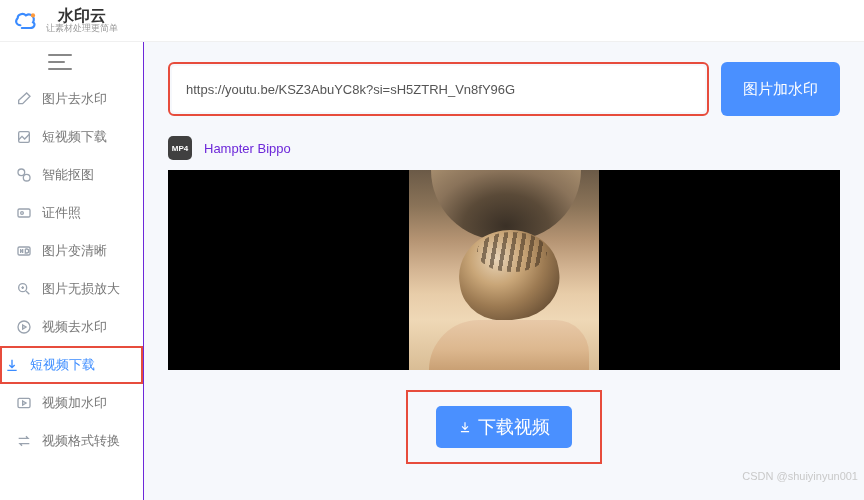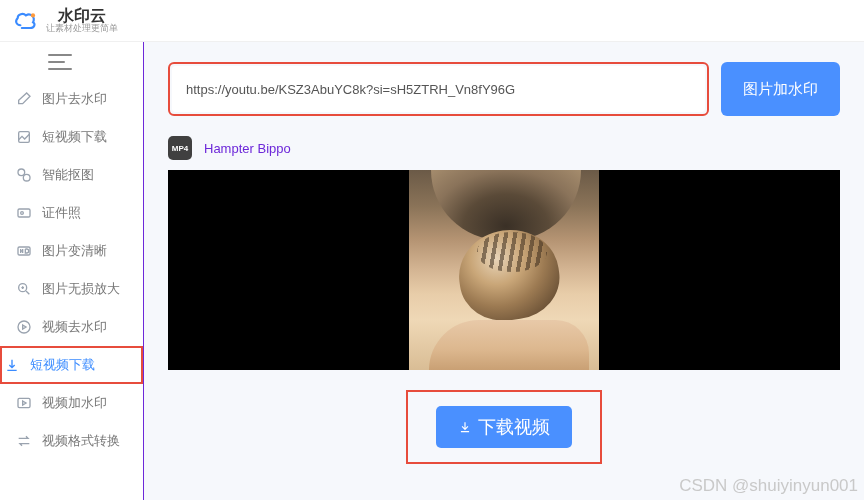--- a/index.html
+++ b/index.html
@@ -38,21 +38,21 @@
 .thumb { width: 190px; height: 100%; background: linear-gradient(180deg,#6b5a47 0%,#8a7358 18%,#b59473 35%,#d4b593 50%,#e8cda9 62%,#efd8b6 75%,#d9bd95 100%); position: relative; overflow: hidden; }
 .tube { position:absolute; top:0; left:22px; width:150px; height:70px; background: radial-gradient(ellipse at 50% 80%, #3a3026 0%, #5a4a38 40%, #8a735a 70%, #a58c6d 100%); border-radius: 0 0 80px 80px; }
 .hamster { position:absolute; top:60px; left:50px; width:100px; height:90px; background: radial-gradient(circle at 40% 30%, #e8d4b8 0%, #c9a678 30%, #9c7a52 55%, #6e5438 80%); border-radius: 50% 50% 45% 45%; transform: rotate(-8deg);} 
 .stripes { position:absolute; top:62px; left:68px; width:70px; height:40px; background: repeating-linear-gradient(100deg, rgba(60,45,30,.55) 0 4px, transparent 4px 9px); border-radius: 50%; }
 .hand { position:absolute; bottom:0; left:20px; width:160px; height:50px; background: linear-gradient(180deg,#e8c9a8 0%, #dcb78e 60%, #c9a074 100%); border-radius: 60px 40px 0 0; }
 
 .dl-wrap { margin-top: 20px; display: flex; justify-content: center; }
 .dl-highlight { border: 2px solid #e74c3c; padding: 14px 28px; }
 .dl-btn { background: #4a90ff; color: #fff; border: none; border-radius: 5px; padding: 9px 22px; font-size: 18px; cursor: pointer; display: flex; align-items: center; gap: 6px; }
 
-.watermark { position: absolute; right: 6px; bottom: 4px; font-size: 17px; color: #c9c9c9; }
+.watermark { position: absolute; right: 6px; bottom: 18px; font-size: 11px; color: #c9c9c9; }
 </style>
 </head>
 <body>
 
 <div class="header">
   <div class="logo">
     <svg class="logo-mark" viewBox="0 0 40 40">
       <path d="M12 26 C6 26 4 20 8 16 C8 10 16 8 20 12 C26 8 34 14 30 22 C34 24 32 30 26 30 L14 30" fill="none" stroke="#3a8bff" stroke-width="3" stroke-linecap="round"></path>
       <circle cx="30" cy="12" r="3" fill="#ff9a3c"></circle>
     </svg>

